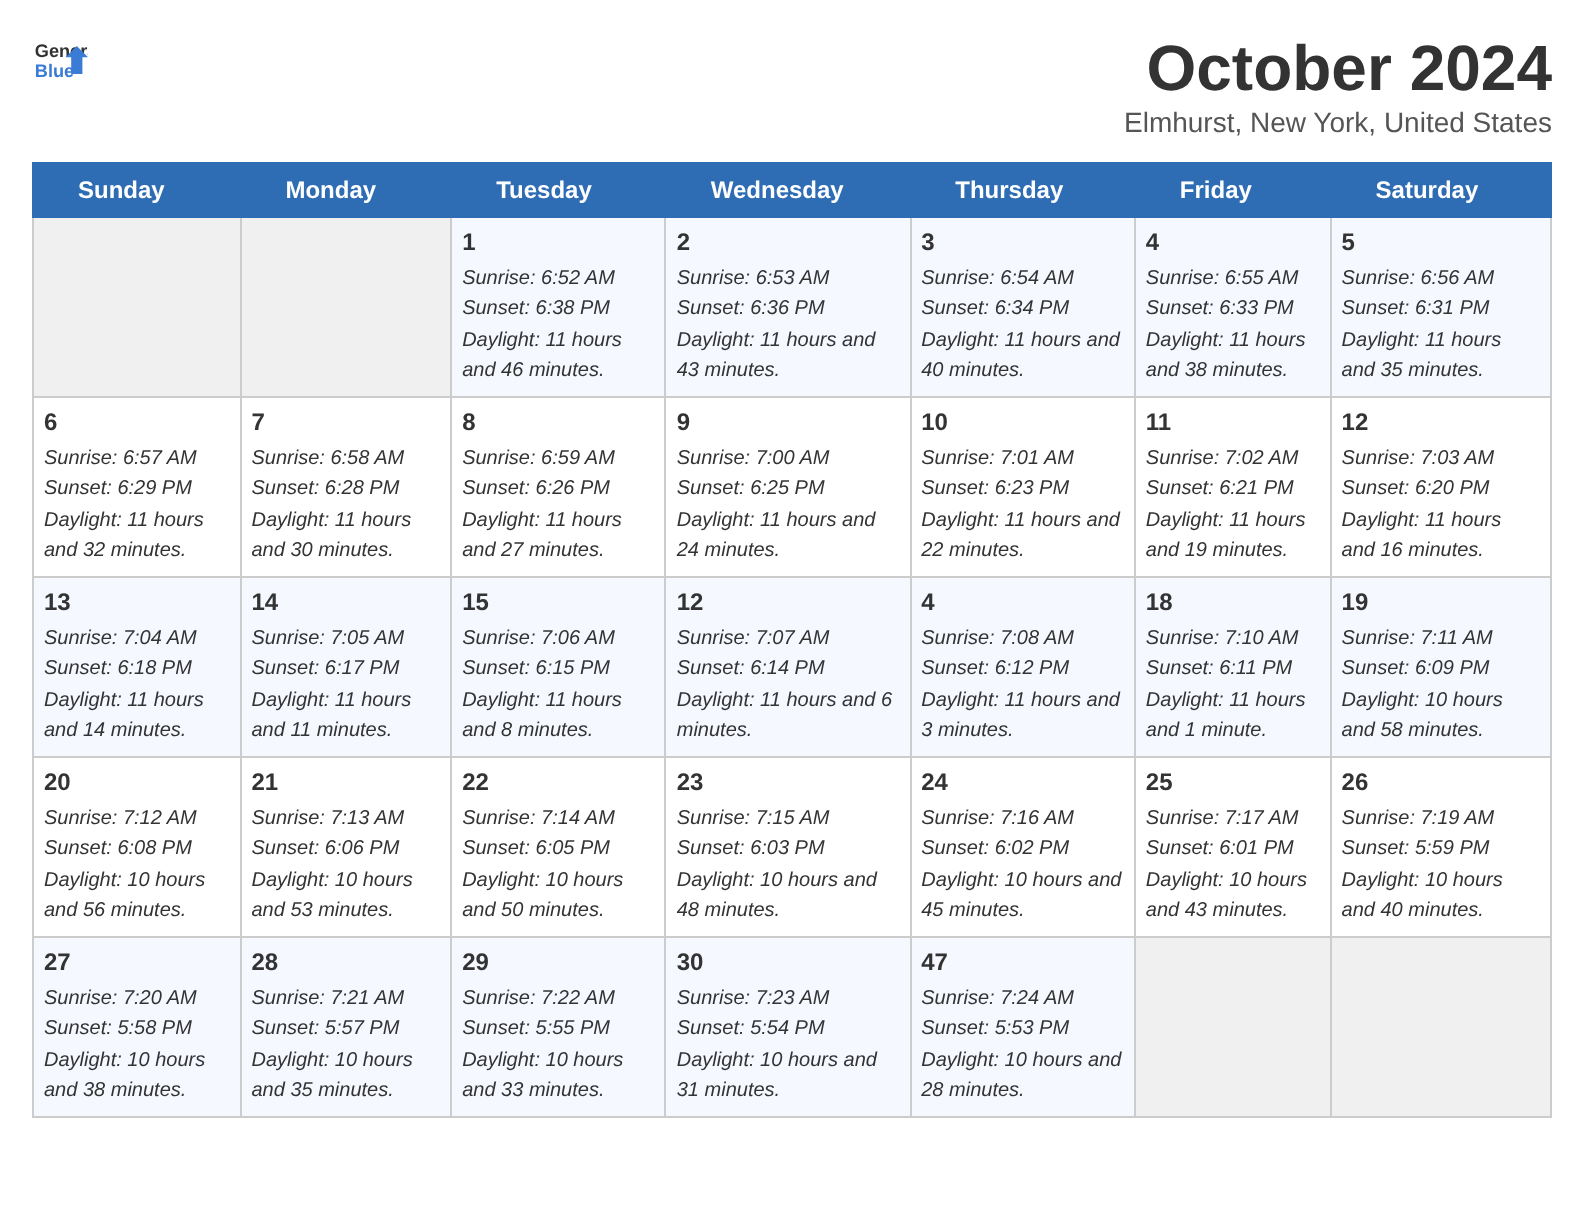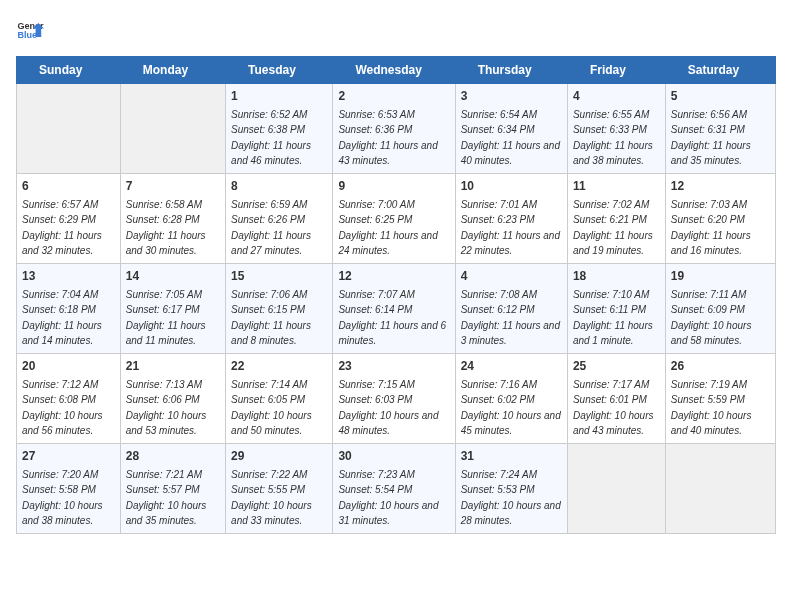--- a/index.html
+++ b/index.html
@@ -87,20 +87,24 @@
 <body>
 
 <div class="header">
   <div class="logo">
     <svg class="logo-icon" viewBox="0 0 40 40" xmlns="http://www.w3.org/2000/svg">
       <text x="2" y="18" font-size="13" font-weight="bold" fill="#333">General</text>
       <text x="2" y="32" font-size="13" font-weight="bold" fill="#3a7bd5">Blue</text>
       <polygon points="32,10 40,18 36,18 36,30 28,30 28,18 24,18" fill="#3a7bd5"></polygon>
     </svg>
   </div>
+  <div class="title-block">
+    <div class="month-title">October 2024</div>
+    <div class="location">Elmhurst, New York, United States</div>
+  </div>
 </div>
 
 <table>
   <thead>
     <tr>
     <th>Sunday</th>
         <th>Monday</th>
         <th>Tuesday</th>
         <th>Wednesday</th>
         <th>Thursday</th>
@@ -143,18 +147,18 @@
         <td><span class="day-num">23</span><span class="day-info">Sunrise: 7:15 AM<br>Sunset: 6:03 PM<br>Daylight: 10 hours and 48 minutes.</span></td>
         <td><span class="day-num">24</span><span class="day-info">Sunrise: 7:16 AM<br>Sunset: 6:02 PM<br>Daylight: 10 hours and 45 minutes.</span></td>
         <td><span class="day-num">25</span><span class="day-info">Sunrise: 7:17 AM<br>Sunset: 6:01 PM<br>Daylight: 10 hours and 43 minutes.</span></td>
         <td><span class="day-num">26</span><span class="day-info">Sunrise: 7:19 AM<br>Sunset: 5:59 PM<br>Daylight: 10 hours and 40 minutes.</span></td>
       </tr>
       <tr>
         <td><span class="day-num">27</span><span class="day-info">Sunrise: 7:20 AM<br>Sunset: 5:58 PM<br>Daylight: 10 hours and 38 minutes.</span></td>
         <td><span class="day-num">28</span><span class="day-info">Sunrise: 7:21 AM<br>Sunset: 5:57 PM<br>Daylight: 10 hours and 35 minutes.</span></td>
         <td><span class="day-num">29</span><span class="day-info">Sunrise: 7:22 AM<br>Sunset: 5:55 PM<br>Daylight: 10 hours and 33 minutes.</span></td>
         <td><span class="day-num">30</span><span class="day-info">Sunrise: 7:23 AM<br>Sunset: 5:54 PM<br>Daylight: 10 hours and 31 minutes.</span></td>
-        <td><span class="day-num">31</span><span class="day-info">Sunrise: 7:24 AM<br>Sunset: 5:53 PM<br>Daylight: 10 hours and 28 minutes.</span></td>
+        <td><span class="day-num">47</span><span class="day-info">Sunrise: 7:24 AM<br>Sunset: 5:53 PM<br>Daylight: 10 hours and 28 minutes.</span></td>
         <td class="empty-cell"></td>
         <td class="empty-cell"></td>
       </tr>
     </tbody>
 </table>
 
 </body></html>

